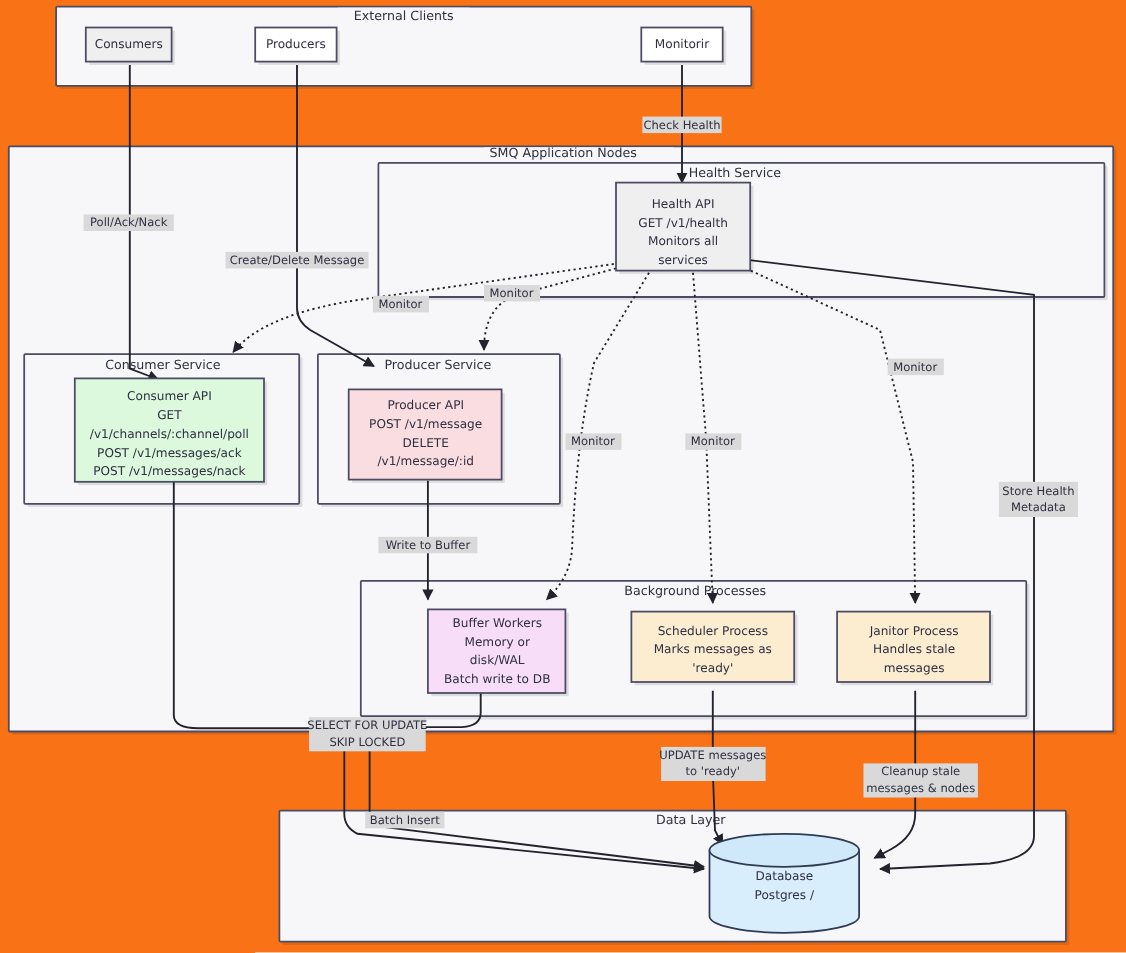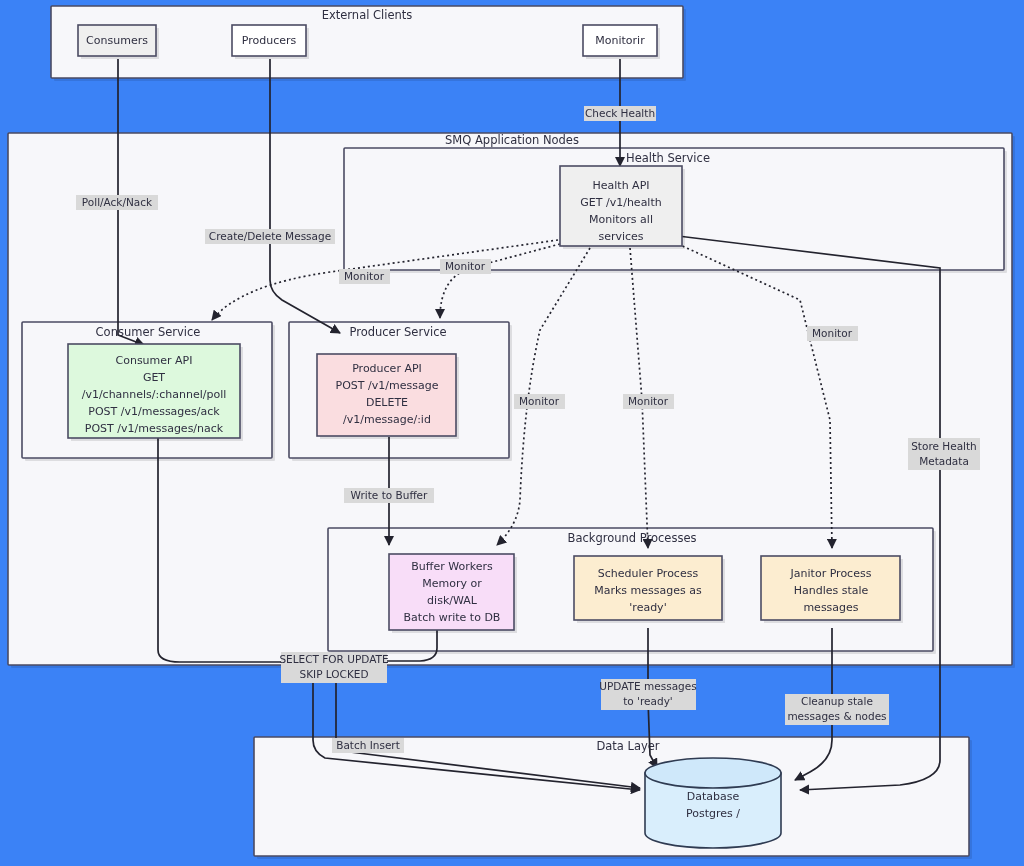--- a/index.html
+++ b/index.html
@@ -5,21 +5,21 @@
   html,body{margin:0;padding:0;background:#ffffff;}
   body{
     font-family:"DejaVu Sans","Liberation Sans",sans-serif;
     color:#2f2f41;
   }
   #stage{
     position:relative;
     width:1024px;
     height:866px;
     overflow:hidden;
-    background:#3b82f6;
+    background:#f97316;
   }
   svg#diagram{
     position:absolute;
     left:0; top:0;
     width:1024px;
     height:866px;
   }
   .cluster-rect{
     fill:#f7f7fa;
     stroke:#4b4b63;

